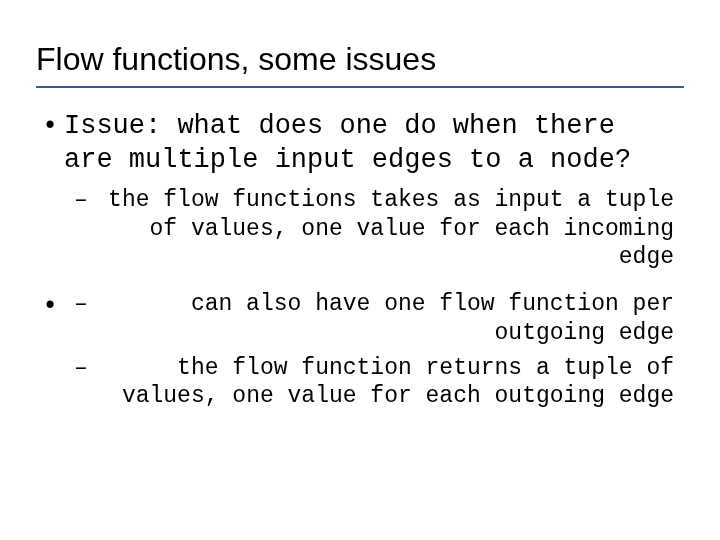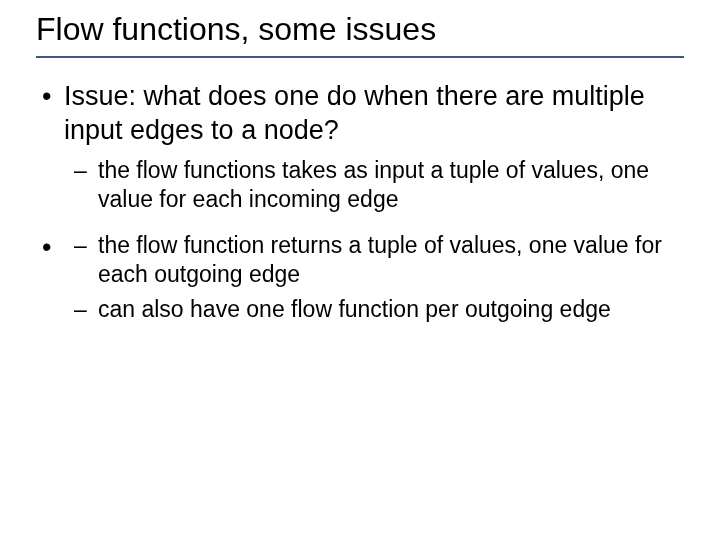--- a/index.html
+++ b/index.html
@@ -8,21 +8,21 @@
     width: 720px;
     height: 540px;
     background: #ffffff;
     font-family: Arial, Helvetica, sans-serif;
     color: #000000;
   }
   .slide {
     box-sizing: border-box;
     width: 720px;
     height: 378px;
-    padding: 10px 36px 36px 36px;
+    padding: 40px 36px 36px 36px;
     position: relative;
   }
   .title {
     font-size: 32px;
     font-weight: 400;
     color: #000000;
     margin: 0 0 8px 0;
     line-height: 1.2;
   }
   .rule {
@@ -31,20 +31,21 @@
     margin: 0;
     height: 0;
   }
   .body {
     margin-top: 22px;
   }
   ul.level1 {
     list-style: none;
     margin: 0;
     padding: 0 10px 0 28px;
+    font-family: Liberation Mono, monospace;
   }
   ul.level1 > li {
     position: relative;
     font-size: 27px;
     line-height: 1.25;
     margin-bottom: 12px;
   }
   ul.level1 > li::before {
     content: "•";
     position: absolute;
@@ -56,20 +57,21 @@
   ul.level2 {
     list-style: none;
     margin: 8px 0 18px 0;
     padding: 0 0 0 34px;
   }
   ul.level2 > li {
     position: relative;
     font-size: 23px;
     line-height: 1.25;
     margin-bottom: 6px;
+    text-align: right;
   }
   ul.level2 > li::before {
     content: "–";
     position: absolute;
     left: -24px;
     top: 0;
     font-size: 23px;
     color: #000;
   }
 </style>
@@ -85,22 +87,22 @@
         <span>Issue: what does one do when there are multiple input edges to a node?</span>
         <ul class="level2">
           <li>
             <span>the flow functions takes as input a tuple of values, one value for each incoming edge</span>
           </li>
         </ul>
       </li>
       <li>
         <ul class="level2">
           <li>
-            <span>the flow function returns a tuple of values, one value for each outgoing edge</span>
+            <span>can also have one flow function per outgoing edge</span>
           </li>
           <li>
-            <span>can also have one flow function per outgoing edge</span>
+            <span>the flow function returns a tuple of values, one value for each outgoing edge</span>
           </li>
         </ul>
       </li>
     </ul>
   </div>
 </div>
 
 </body></html>

